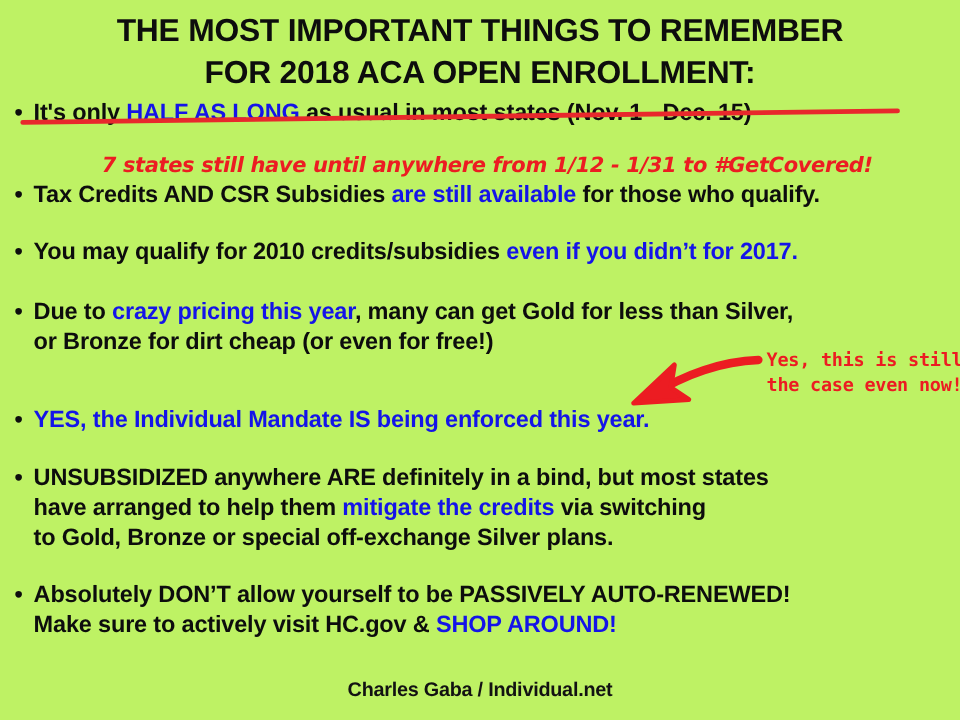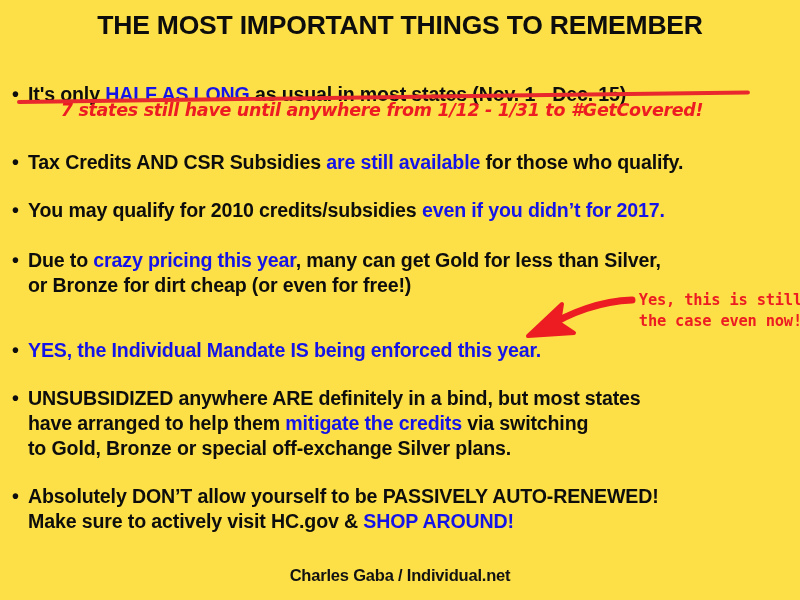--- a/index.html
+++ b/index.html
@@ -11,21 +11,21 @@
     height: 600px;
     overflow: hidden;
     background: #6ddcf4;
     font-family: "Liberation Sans", sans-serif;
     -webkit-font-smoothing: antialiased;
   }
   #poster {
     position: relative;
     width: 800px;
     height: 600px;
-    background: #fde047;
+    background: #bef264;
     box-sizing: border-box;
   }
 
   
   .title-block {
     position: absolute;
     top: 8px;
     left: 0;
     width: 800px;
     text-align: center;
@@ -93,31 +93,32 @@
     height: 4px;
     background: #e8282c;
     border-radius: 3px;
     transform: rotate(-0.75deg);
     transform-origin: left center;
   }
 
   
   .correction {
     position: absolute;
-    top: 100px;
+    top: 128px;
     left: 0;
     width: 764px;
     text-align: center;
     color: #ec1c22;
     font-family: "DejaVu Sans", sans-serif;
     font-size: 17.5px;
     font-style: italic;
     font-weight: bold;
     letter-spacing: -0.3px;
     white-space: nowrap;
+    padding-left: 24px;
   }
 
   
   .annotation {
     position: absolute;
     left: 612px;
     top: 290px;
     width: 190px;
     color: #ec1c22;
     font-family: "DejaVu Sans Mono", monospace;
@@ -149,20 +150,21 @@
     letter-spacing: -0.2px;
   }
 </style>
 </head>
 <body>
 
 <div id="poster">
 
   <div class="title-block">
     <span class="title-line">THE MOST IMPORTANT THINGS TO REMEMBER</span>
+    <span class="title-line">FOR 2018 ACA OPEN ENROLLMENT:</span>
   </div>
 
   <div class="bullets">
 
     <div class="bullet" id="b1">
       <span class="dot">•</span>
       <span class="btext">
         <span class="ln"><span>It's only </span><span class="blue">HALF AS LONG</span><span> as usual in most states (Nov. 1 - Dec. 15)</span></span>
       </span>
     </div>

